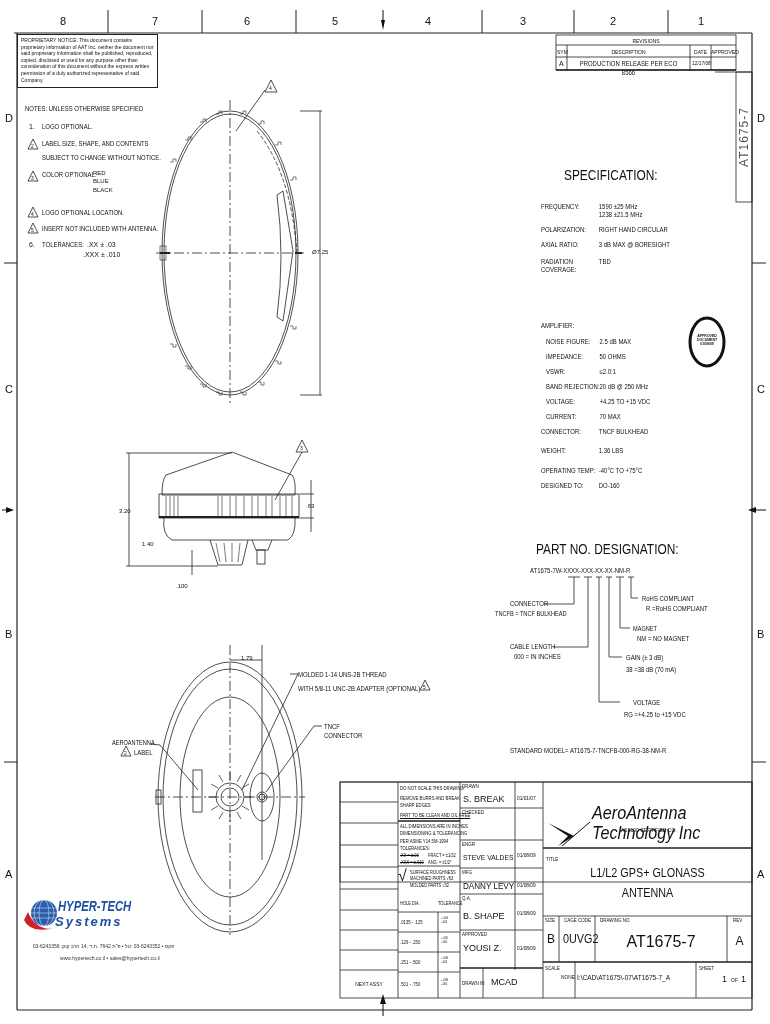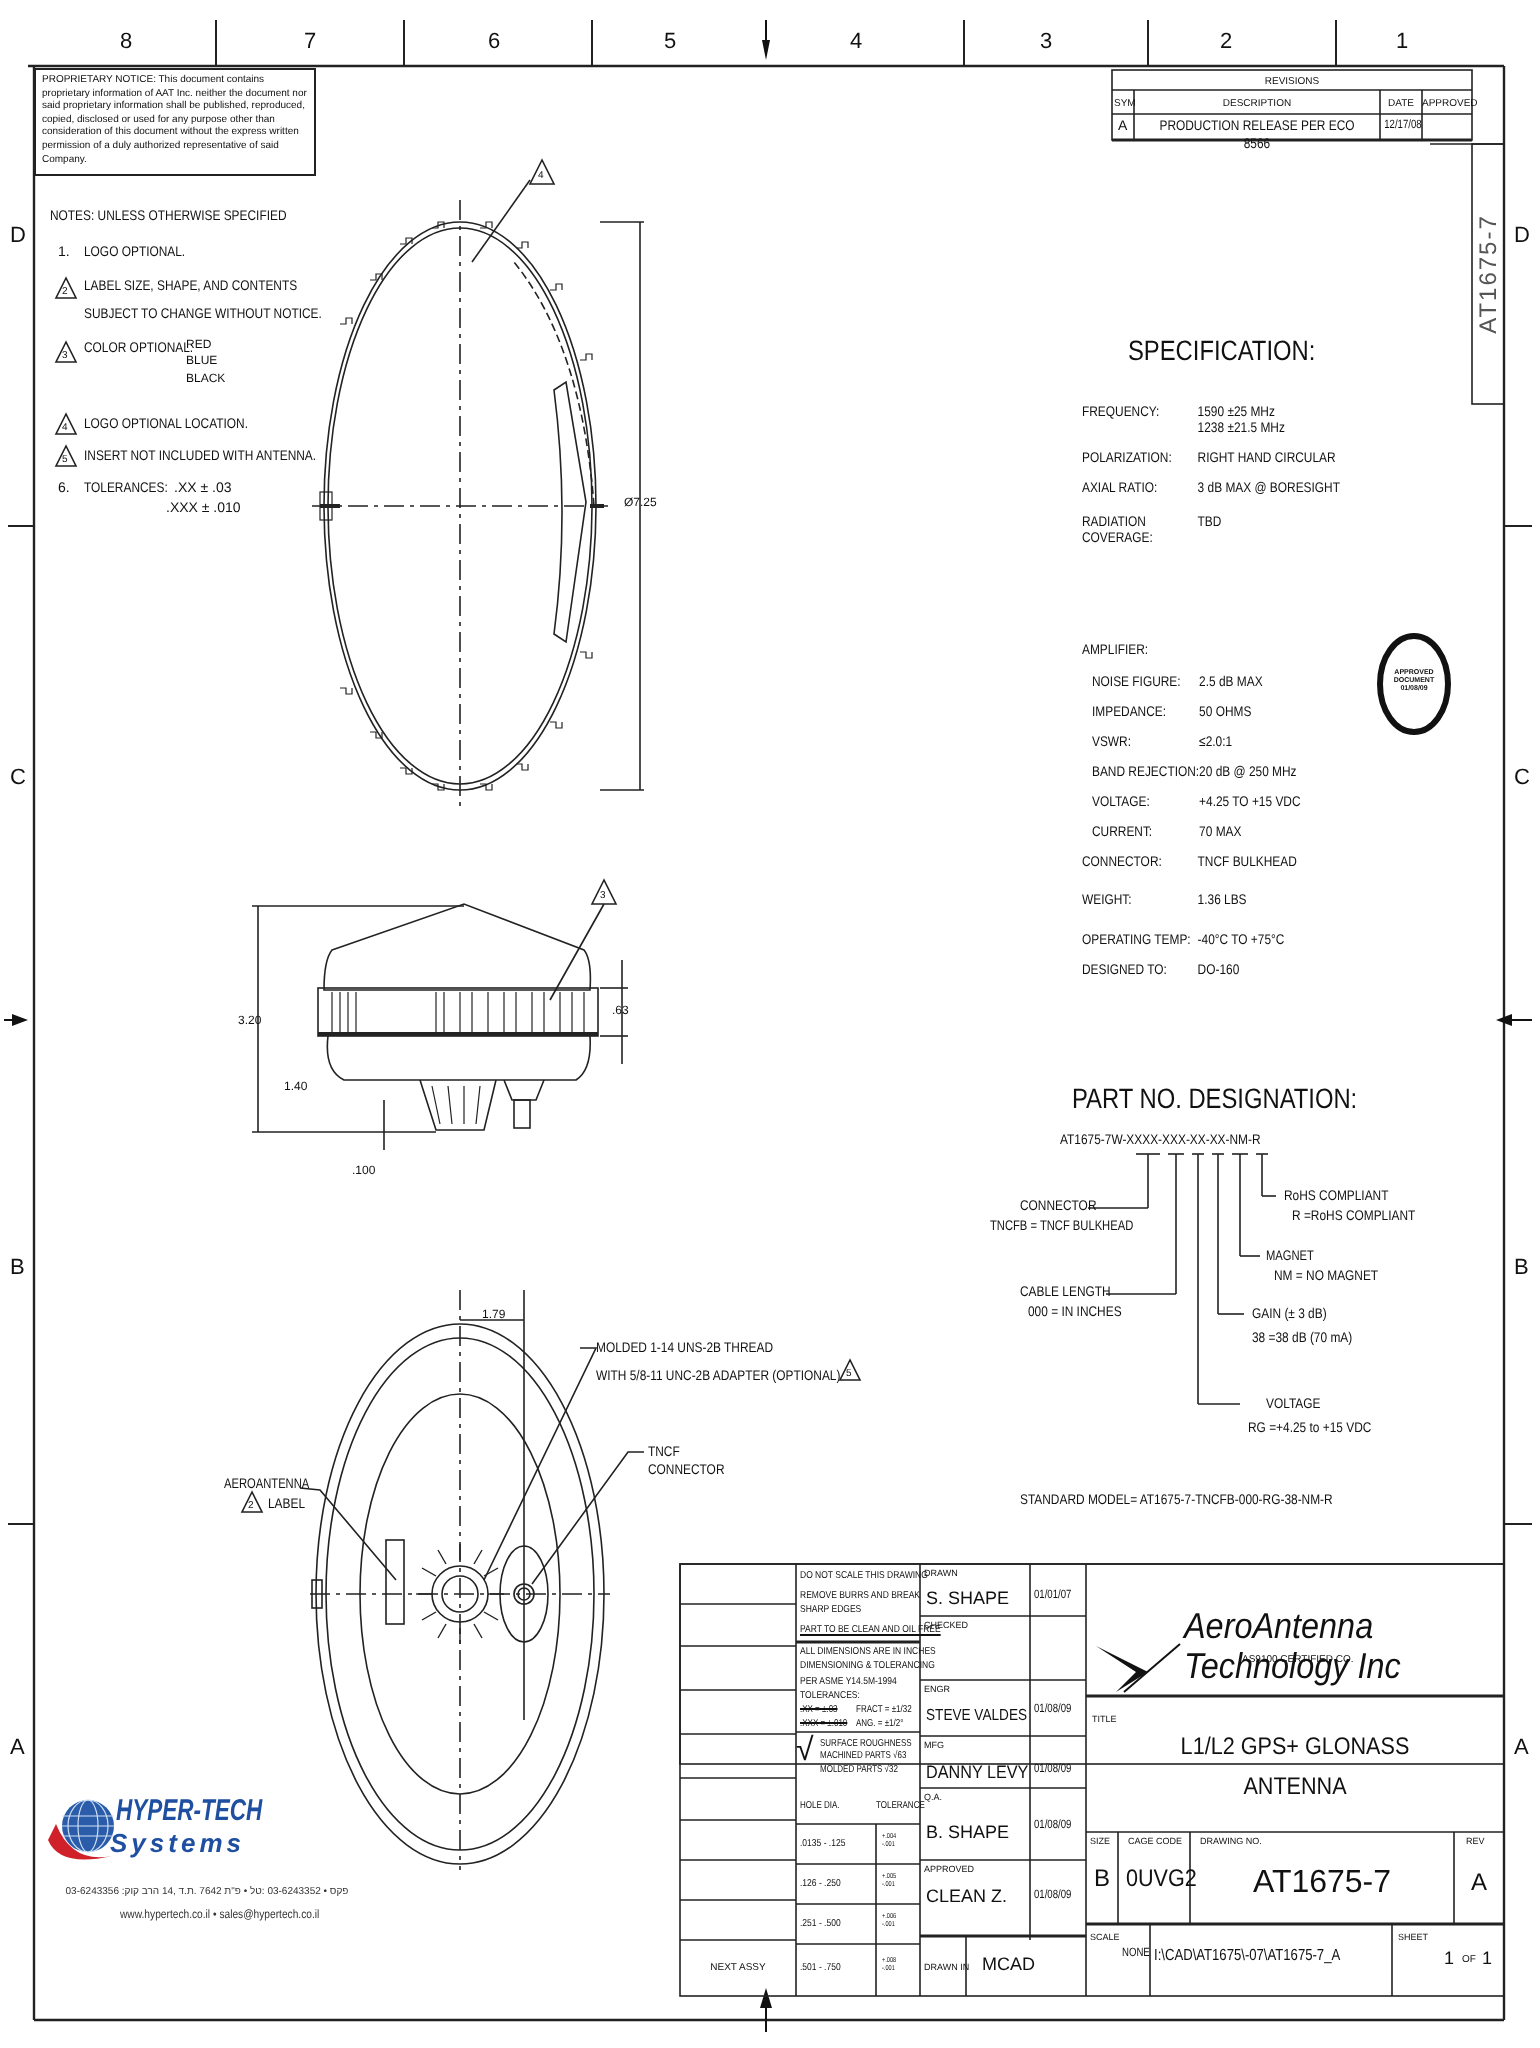--- a/index.html
+++ b/index.html
@@ -441,34 +441,34 @@
 <div class="abs" style="left:441px;top:916px;font-size:3.5px;line-height:4px;width:16px;transform:scaleX(0.8);transform-origin:left">+.004 -.001</div>
 <div class="abs t5" style="left:400px;top:939px;transform:scaleX(0.85);transform-origin:left">.126 - .250</div>
 <div class="abs" style="left:441px;top:936px;font-size:3.5px;line-height:4px;width:16px;transform:scaleX(0.8);transform-origin:left">+.005 -.001</div>
 <div class="abs t5" style="left:400px;top:959px;transform:scaleX(0.85);transform-origin:left">.251 - .500</div>
 <div class="abs" style="left:441px;top:956px;font-size:3.5px;line-height:4px;width:16px;transform:scaleX(0.8);transform-origin:left">+.006 -.001</div>
 <div class="abs t5" style="left:400px;top:981px;transform:scaleX(0.85);transform-origin:left">.501 - .750</div>
 <div class="abs" style="left:441px;top:978px;font-size:3.5px;line-height:4px;width:16px;transform:scaleX(0.8);transform-origin:left">+.008 -.001</div>
 <div class="abs t5" style="left:340px;top:981px;width:58px;text-align:center">NEXT ASSY</div>
 
 <div class="cell-lbl" style="left:462px;top:784px">DRAWN</div>
-<div class="abs t9" style="left:463px;top:794px">S. SHAPE</div>
+<div class="abs t9" style="left:463px;top:794px">S. BREAK</div>
 <div class="abs t6" style="left:517px;top:795px;transform:scaleX(0.8);transform-origin:left">01/01/07</div>
 <div class="cell-lbl" style="left:462px;top:810px">CHECKED</div>
 <div class="cell-lbl" style="left:462px;top:842px">ENGR</div>
 <div class="abs t8" style="left:463px;top:853px;transform:scaleX(0.85);transform-origin:left">STEVE VALDES</div>
 <div class="abs t6" style="left:517px;top:852px;transform:scaleX(0.8);transform-origin:left">01/08/09</div>
 <div class="cell-lbl" style="left:462px;top:870px">MFG</div>
 <div class="abs t9" style="left:463px;top:881px;transform:scaleX(0.9);transform-origin:left">DANNY LEVY</div>
 <div class="abs t6" style="left:517px;top:882px;transform:scaleX(0.8);transform-origin:left">01/08/09</div>
 <div class="cell-lbl" style="left:462px;top:896px">Q.A.</div>
 <div class="abs t9" style="left:463px;top:911px">B. SHAPE</div>
 <div class="abs t6" style="left:517px;top:910px;transform:scaleX(0.8);transform-origin:left">01/08/09</div>
 <div class="cell-lbl" style="left:462px;top:932px">APPROVED</div>
-<div class="abs t9" style="left:463px;top:943px">CLEAN Z.</div>
+<div class="abs t9" style="left:463px;top:943px">YOUSI Z.</div>
 <div class="abs t6" style="left:517px;top:945px;transform:scaleX(0.8);transform-origin:left">01/08/09</div>
 <div class="cell-lbl" style="left:462px;top:981px">DRAWN IN</div>
 <div class="abs t9" style="left:491px;top:977px">MCAD</div>
 
 <div class="abs t18" style="left:592px;top:803px;font-style:italic;transform:scaleX(0.9);transform-origin:left;font-weight:normal">AeroAntenna Technology Inc</div>
 <div class="abs t5" style="left:621px;top:827px">AS9100 CERTIFIED CO.</div>
 <div class="cell-lbl" style="left:546px;top:857px">TITLE</div>
 <div class="abs t12" style="left:543px;top:866px;width:209px;text-align:center;transform:scaleX(0.9)">L1/L2 GPS+ GLONASS</div>
 <div class="abs t12" style="left:543px;top:886px;width:209px;text-align:center;transform:scaleX(0.9)">ANTENNA</div>
 

